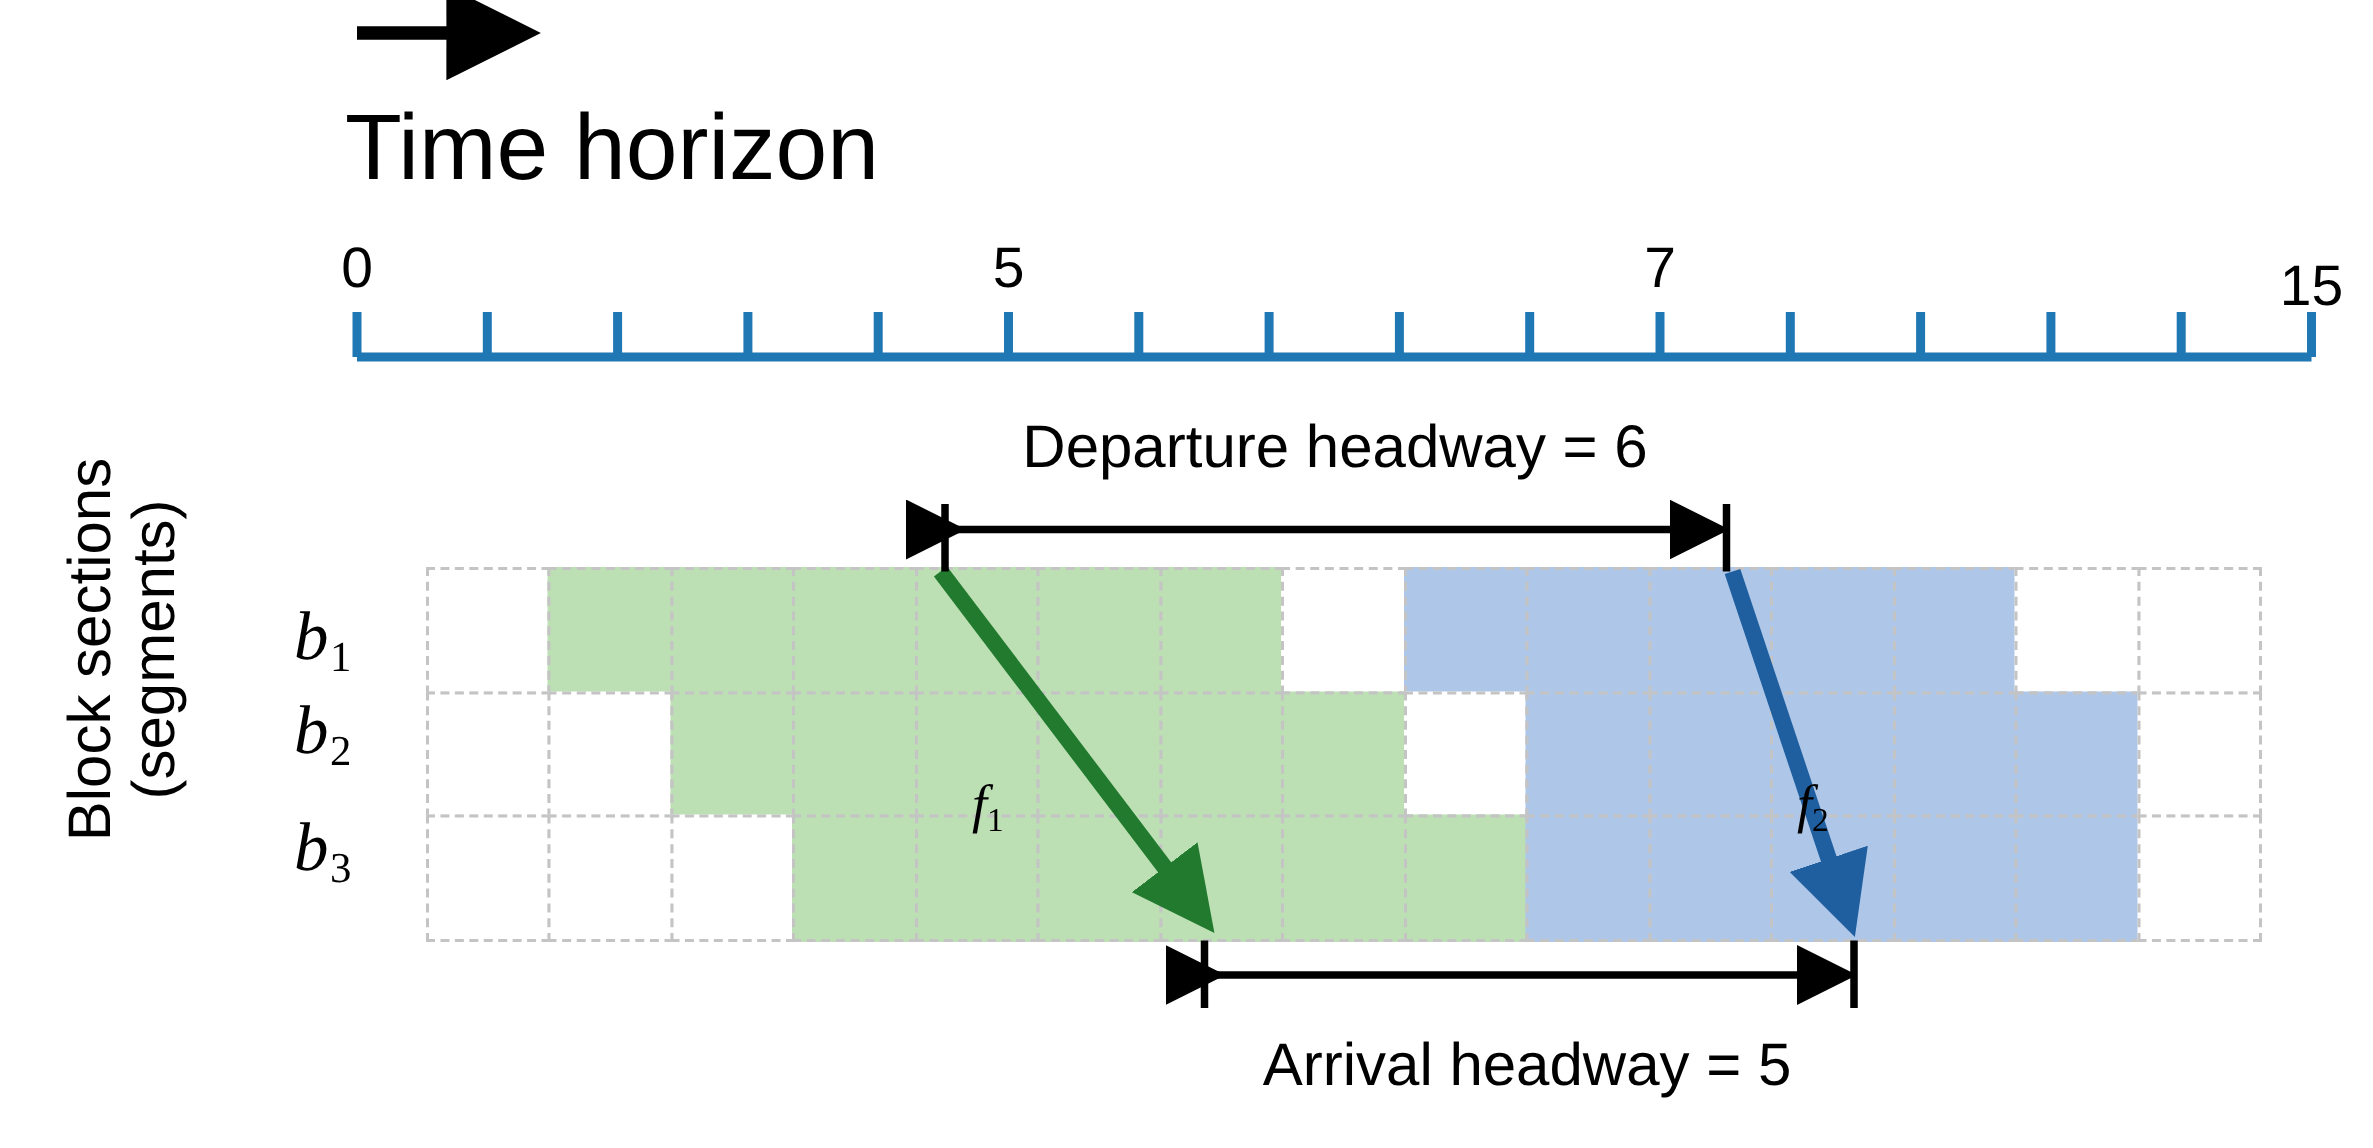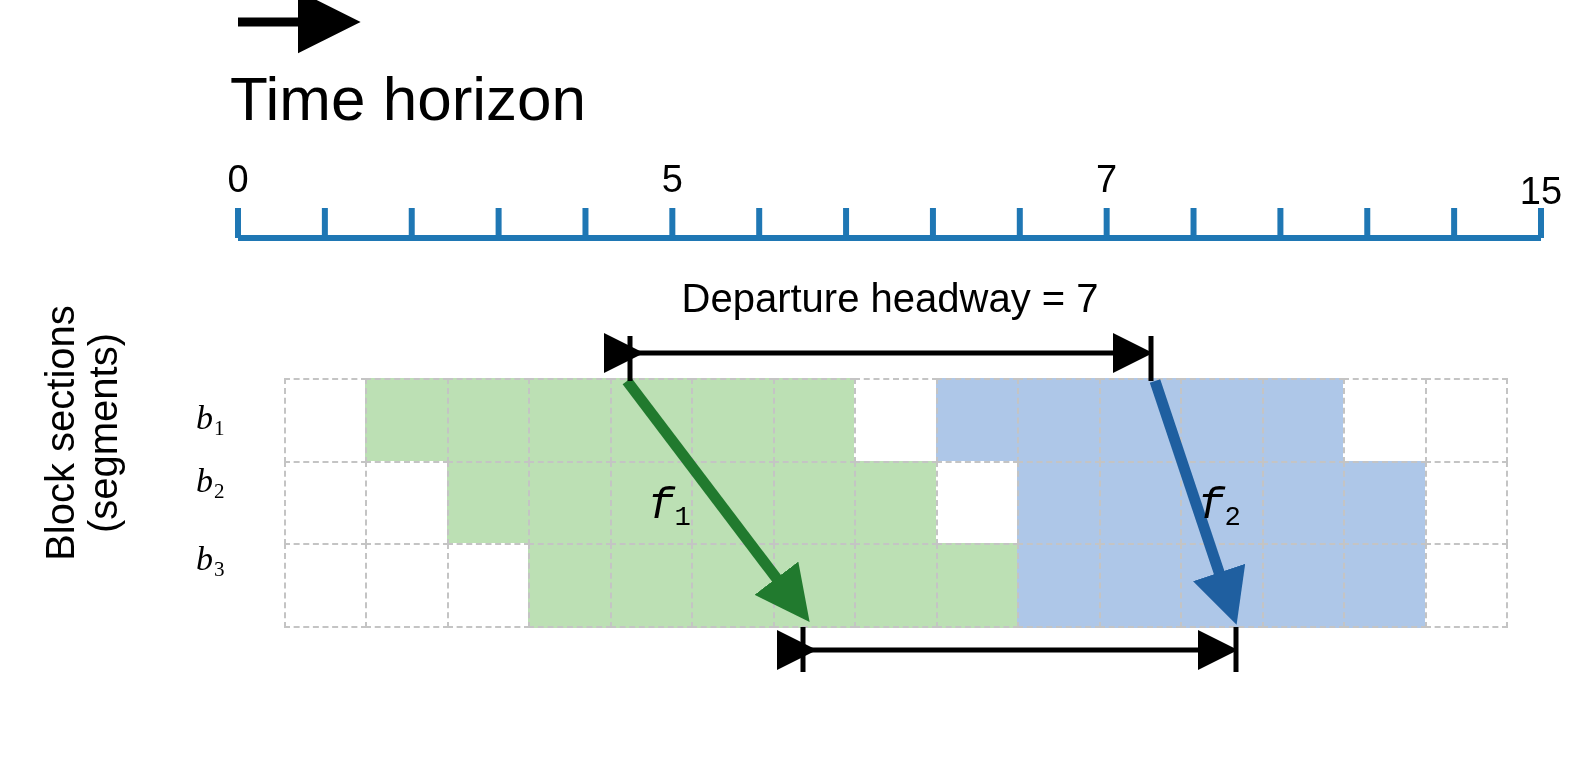--- a/index.html
+++ b/index.html
@@ -54,21 +54,21 @@
     justify-content: center;
     font-size: 40px;
     line-height: 1.08;
     white-space: nowrap;
   }
 
   
   .row-label {
     font-family: "Liberation Serif", serif;
     font-style: italic;
-    font-size: 34px;
+    font-size: 46px;
     line-height: 1;
     left: 196px;
     white-space: nowrap;
   }
   .row-label sub {
     font-size: 0.62em;
     font-style: normal;
     vertical-align: -0.28em;
     margin-left: 1px;
   }
@@ -100,25 +100,26 @@
   
   .headway-caption {
     font-size: 40px;
     line-height: 1;
     white-space: nowrap;
     transform: translateX(-50%);
   }
 
   
   .flow-label {
-    font-family: Liberation Mono, monospace;
+    font-family: Liberation Serif, serif;
     font-style: italic;
-    font-size: 44px;
-    line-height: 1;
-    white-space: nowrap;
+    font-size: 36px;
+    line-height: 1;
+    white-space: nowrap;
+    margin-top: 34px;
   }
   .flow-label sub {
     font-size: 0.62em;
     font-style: normal;
     vertical-align: -0.26em;
   }
   #flow-label-1 { left: 648px; top: 484px; }
   #flow-label-2 { left: 1198px; top: 484px; }
 
   svg { overflow: visible; }
@@ -262,21 +263,22 @@
       <line x1="636" y1="353" x2="1145" y2="353" stroke="#000" stroke-width="5" marker-start="url(#hArrowL)" marker-end="url(#hArrowR)"></line>
     </g>
 
     <g>
       <line x1="803" y1="627" x2="803" y2="672" stroke="#000" stroke-width="5"></line>
       <line x1="1236" y1="627" x2="1236" y2="672" stroke="#000" stroke-width="5"></line>
       <line x1="809" y1="650" x2="1230" y2="650" stroke="#000" stroke-width="5" marker-start="url(#hArrowL)" marker-end="url(#hArrowR)"></line>
     </g>
   </svg>
 
-  <div class="headway-caption abs" style="left:890px; top:278px">Departure headway = 7</div>
+  <div class="headway-caption abs" style="left:890px; top:278px">Departure headway = 6</div>
+  <div class="headway-caption abs" style="left:1018px; top:690px">Arrival headway = 5</div>
 
   <div id="flow-label-1" class="flow-label abs">
     <span>f</span><sub>1</sub>
   </div>
   <div id="flow-label-2" class="flow-label abs">
     <span>f</span><sub>2</sub>
   </div>
 
 </div>
 

